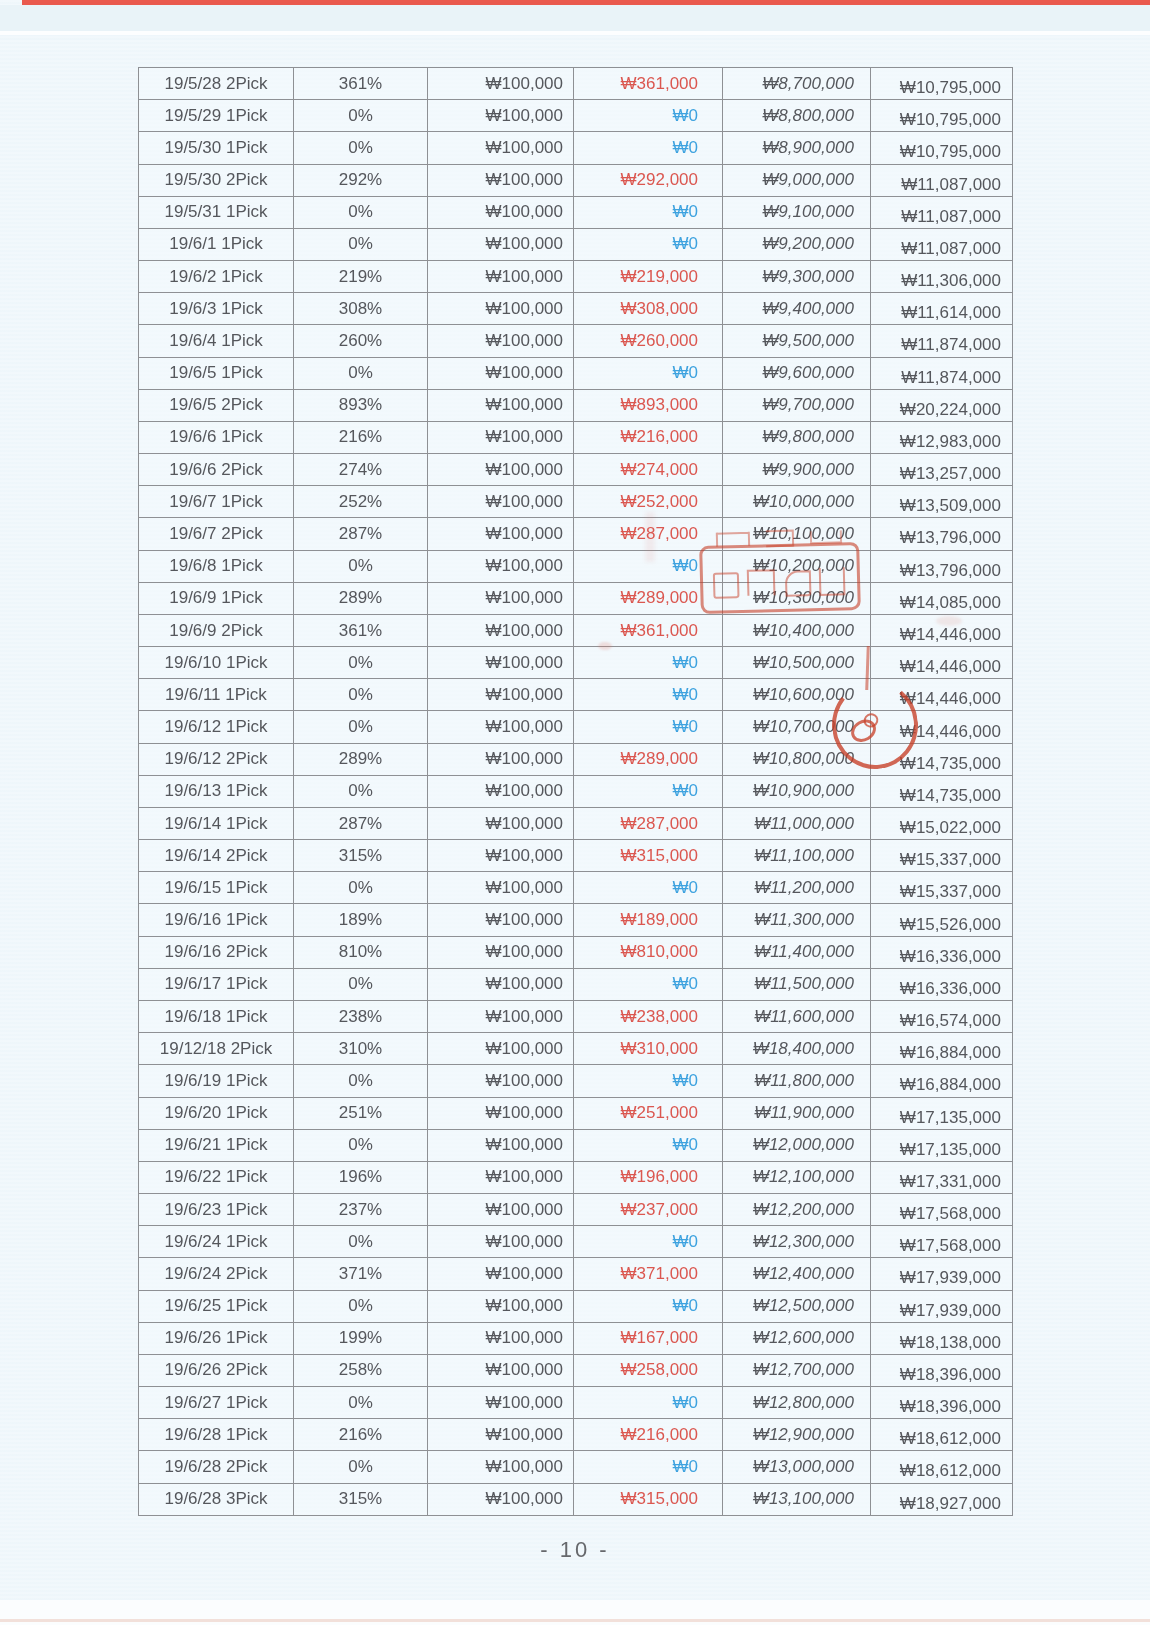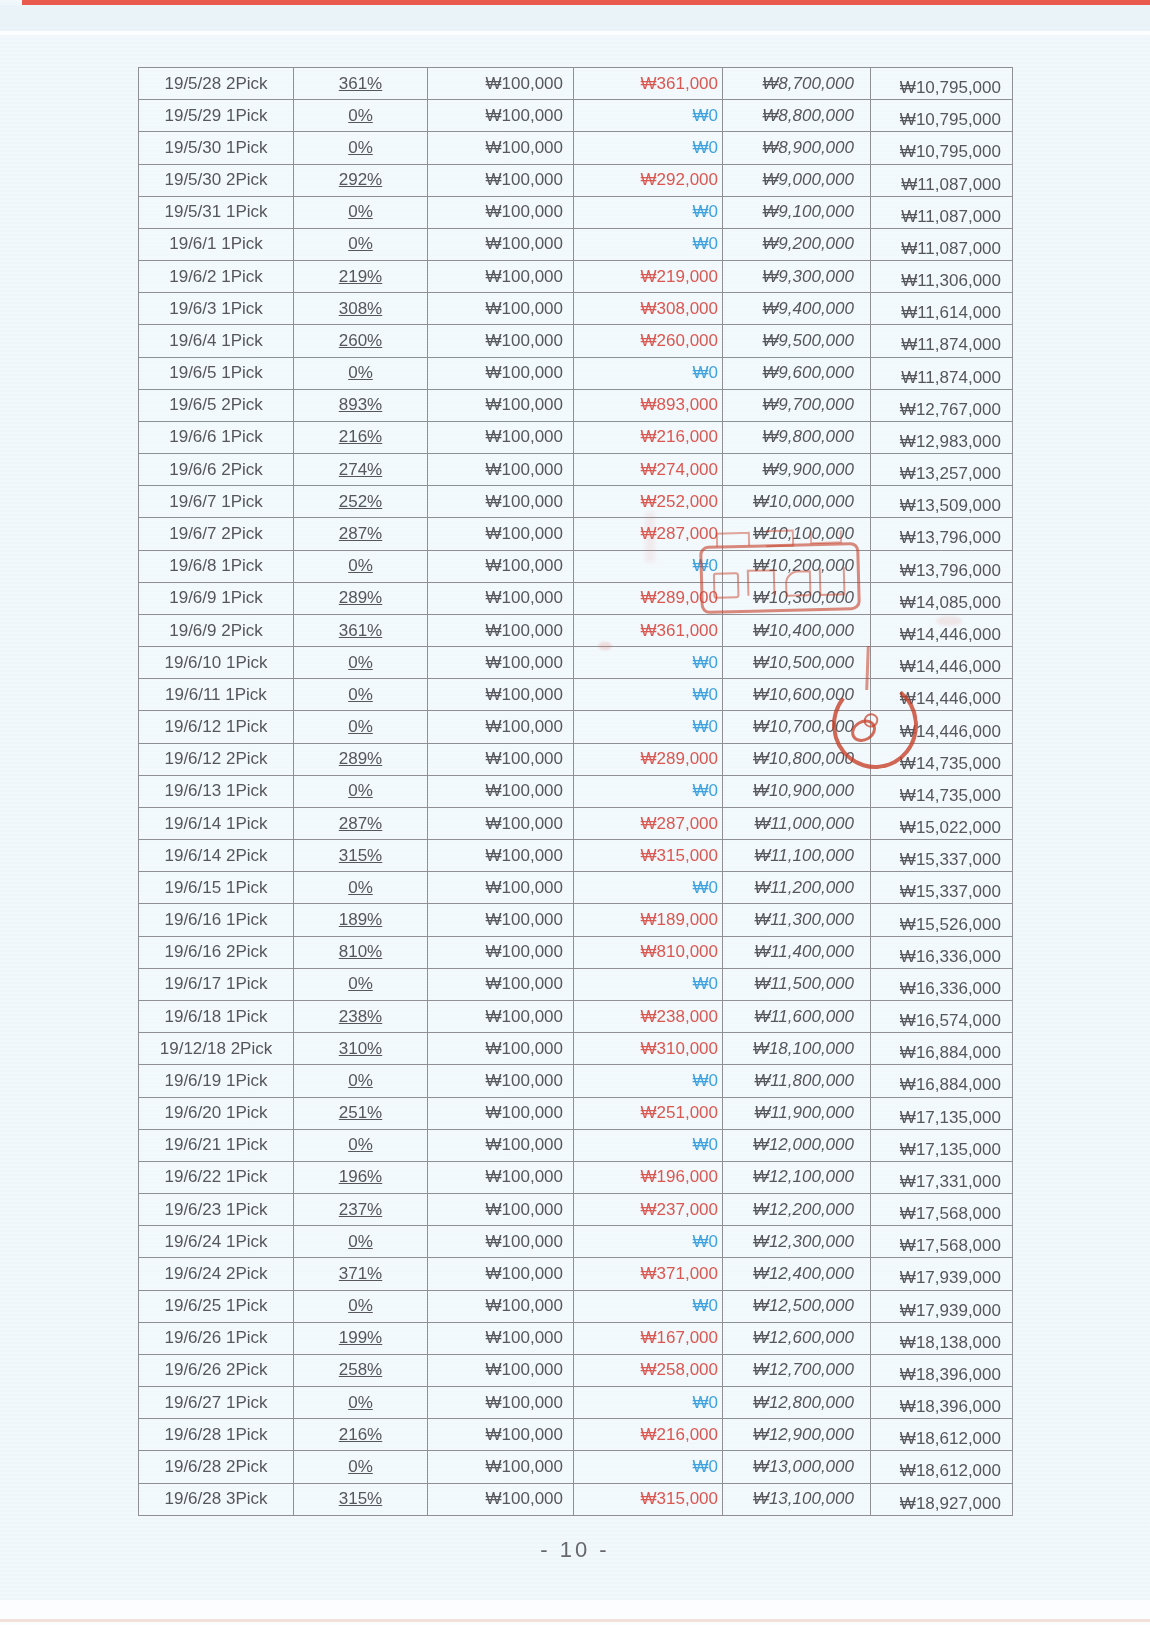--- a/index.html
+++ b/index.html
@@ -36,23 +36,23 @@
   }
   .row{flex:1;display:flex;border-bottom:1px solid var(--grid);}
   .row:last-child{border-bottom:none;}
   .cell{
     display:flex;align-items:center;box-sizing:border-box;
     border-right:1px solid var(--grid);
     font-size:17px;color:var(--ink);white-space:nowrap;overflow:hidden;
   }
   .cell:last-child{border-right:none;}
   .c1{width:155px;justify-content:center;}
-  .c2{width:134px;justify-content:center;text-decoration:underline;}
+  .c2{width:134px;justify-content:center;}
   .c3{width:146px;justify-content:flex-end;padding-right:10px;}
-  .c4{width:149px;justify-content:flex-end;padding-right:4px;}
+  .c4{width:149px;justify-content:flex-end;padding-right:24px;}
   .c5{width:148px;justify-content:flex-end;padding-right:16px;font-style:italic;}
   .c6{flex:1;justify-content:flex-end;padding-right:11px;margin-top:9px;}
   .win{color:var(--win);}
   .zero{color:var(--zero);}
 
   .page-number{
     position:absolute;top:1537px;left:0;width:1150px;text-align:center;
     font-size:22px;color:#66686c;letter-spacing:3px;
   }
 
@@ -173,21 +173,21 @@
       <div class="cell c4 zero">₩0</div>
       <div class="cell c5">₩9,600,000</div>
       <div class="cell c6">₩11,874,000</div>
     </div>
     <div class="row">
       <div class="cell c1">19/6/5 2Pick</div>
       <div class="cell c2">893%</div>
       <div class="cell c3">₩100,000</div>
       <div class="cell c4 win">₩893,000</div>
       <div class="cell c5">₩9,700,000</div>
-      <div class="cell c6">₩12,767,000</div>
+      <div class="cell c6">₩20,224,000</div>
     </div>
     <div class="row">
       <div class="cell c1">19/6/6 1Pick</div>
       <div class="cell c2">216%</div>
       <div class="cell c3">₩100,000</div>
       <div class="cell c4 win">₩216,000</div>
       <div class="cell c5">₩9,800,000</div>
       <div class="cell c6">₩12,983,000</div>
     </div>
     <div class="row">
@@ -332,21 +332,21 @@
       <div class="cell c3">₩100,000</div>
       <div class="cell c4 win">₩238,000</div>
       <div class="cell c5">₩11,600,000</div>
       <div class="cell c6">₩16,574,000</div>
     </div>
     <div class="row">
       <div class="cell c1">19/12/18 2Pick</div>
       <div class="cell c2">310%</div>
       <div class="cell c3">₩100,000</div>
       <div class="cell c4 win">₩310,000</div>
-      <div class="cell c5">₩18,100,000</div>
+      <div class="cell c5">₩18,400,000</div>
       <div class="cell c6">₩16,884,000</div>
     </div>
     <div class="row">
       <div class="cell c1">19/6/19 1Pick</div>
       <div class="cell c2">0%</div>
       <div class="cell c3">₩100,000</div>
       <div class="cell c4 zero">₩0</div>
       <div class="cell c5">₩11,800,000</div>
       <div class="cell c6">₩16,884,000</div>
     </div>

